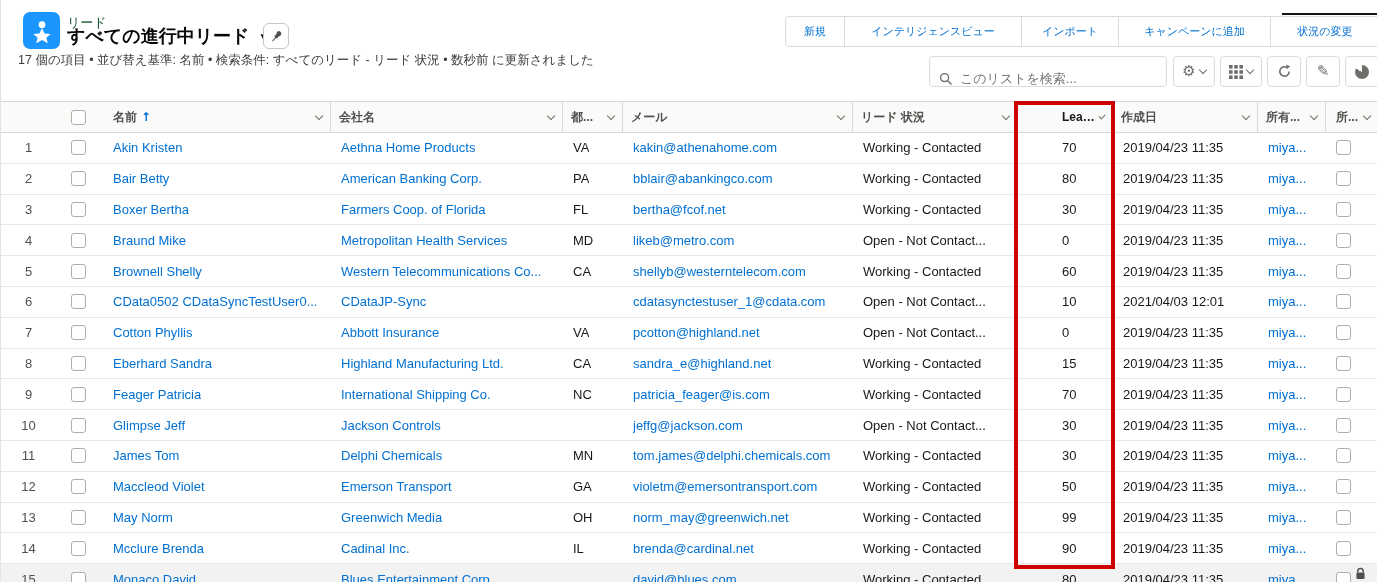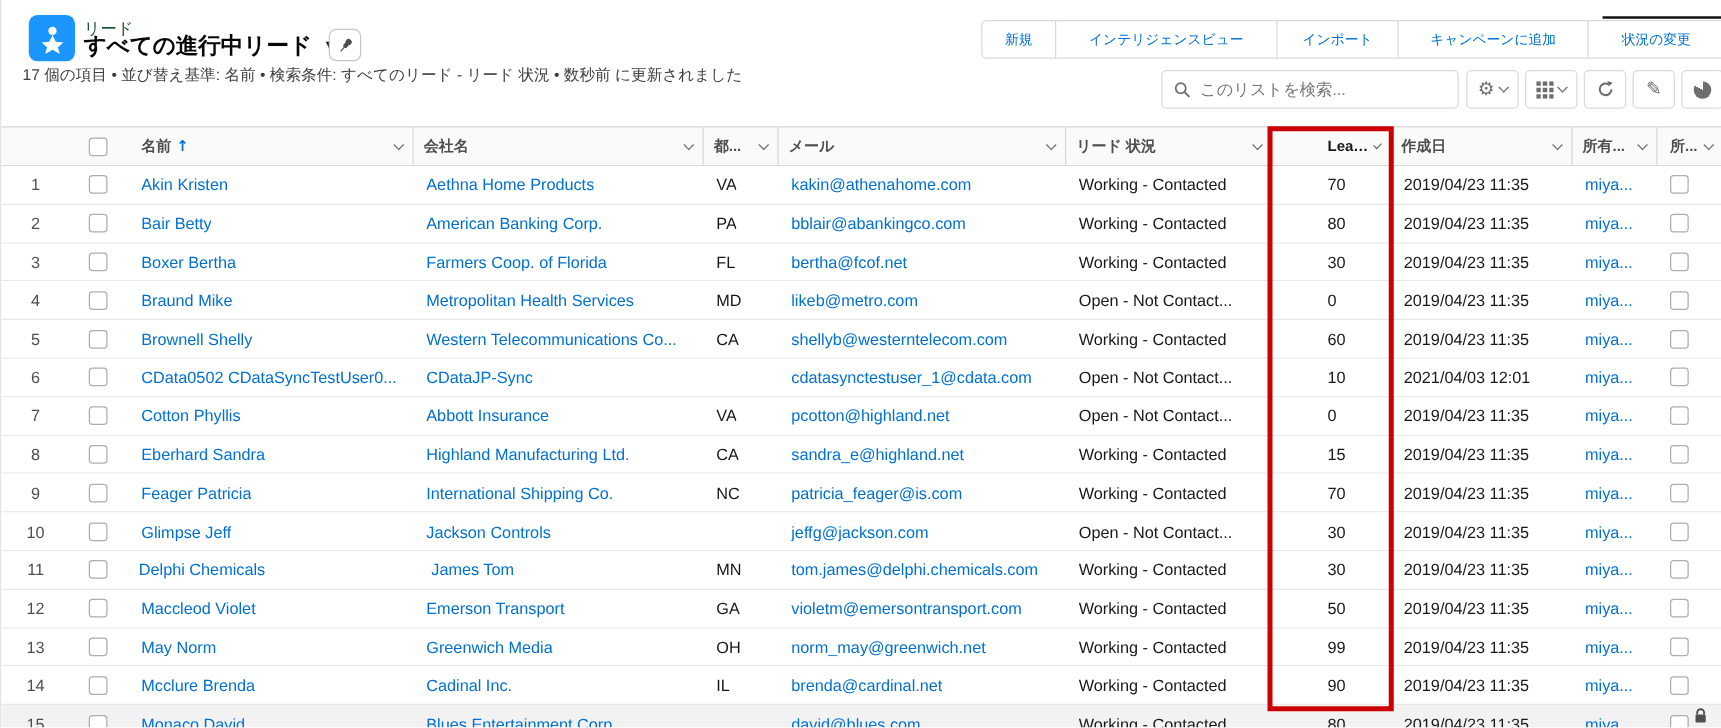--- a/index.html
+++ b/index.html
@@ -23,21 +23,21 @@
   .action-btn { height:31px; border:1px solid #dddbda; background:#fff; color:#0070d2;
     font-size:11px; display:flex; align-items:center; justify-content:center;
     margin-left:-1px; white-space:nowrap; font-family:inherit; }
   .action-btn:first-child { border-radius:4px 0 0 4px; margin-left:0; }
   .ab0{width:60px} .ab1{width:178px} .ab2{width:98px} .ab3{width:153px} .ab4{width:110px}
 
   .status-line { position:absolute; left:17px; top:52px; font-size:12.5px; color:#3e3e3c; }
 
   .search-box { position:absolute; left:928px; top:56px; width:238px; height:31px;
     border:1px solid #dddbda; border-radius:4px; background:#fff;
-    display:flex; align-items:center; padding-left:9px; gap:7px; }
+    display:flex; align-items:flex-end; padding-left:9px; gap:7px; }
   .search-box input { border:none; outline:none; font-size:13px; color:#706e6b;
     width:190px; font-family:inherit; background:transparent; }
   .tool-btn { position:absolute; top:56px; height:31px; border:1px solid #dddbda;
     border-radius:4px; background:#fff; display:flex; align-items:center;
     justify-content:center; gap:4px; color:#706e6b; }
   .tb-gear{left:1172px; width:42px;} .tb-grid{left:1219px; width:42px;}
   .tb-refresh{left:1266px; width:34px;} .tb-edit{left:1305px; width:34px;}
   .tb-chart{left:1344px; width:34px;}
   .glyph { font-family:"DejaVu Sans",sans-serif; font-size:15px; color:#706e6b; line-height:1; }
   .chev { display:inline-block; width:6px; height:6px; border-right:1.5px solid #706e6b;
@@ -535,25 +535,25 @@
         </div>
         <div class="cell c-fl">
           <span class="checkbox"></span>
         </div>
       </div>
       <div class="row">
         <div class="cell c-num">11</div>
         <div class="cell c-chk">
           <span class="checkbox"></span>
         </div>
+        <div class="cell c-name">
+          <a class="link" href="#">James Tom</a>
+        </div>
         <div class="cell c-co">
           <a class="link" href="#">Delphi Chemicals</a>
-        </div>
-        <div class="cell c-name">
-          <a class="link" href="#">James Tom</a>
         </div>
         <div class="cell c-st">
           <span class="trunc">MN</span>
         </div>
         <div class="cell c-em">
           <a class="link" href="#">tom.james@delphi.chemicals.com</a>
         </div>
         <div class="cell c-stat">
           <span class="trunc">Working - Contacted</span>
         </div>

